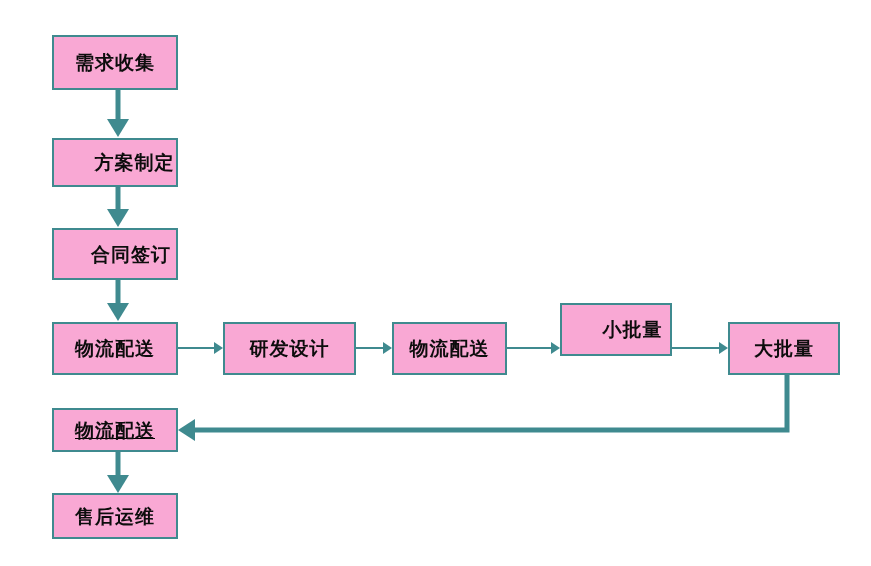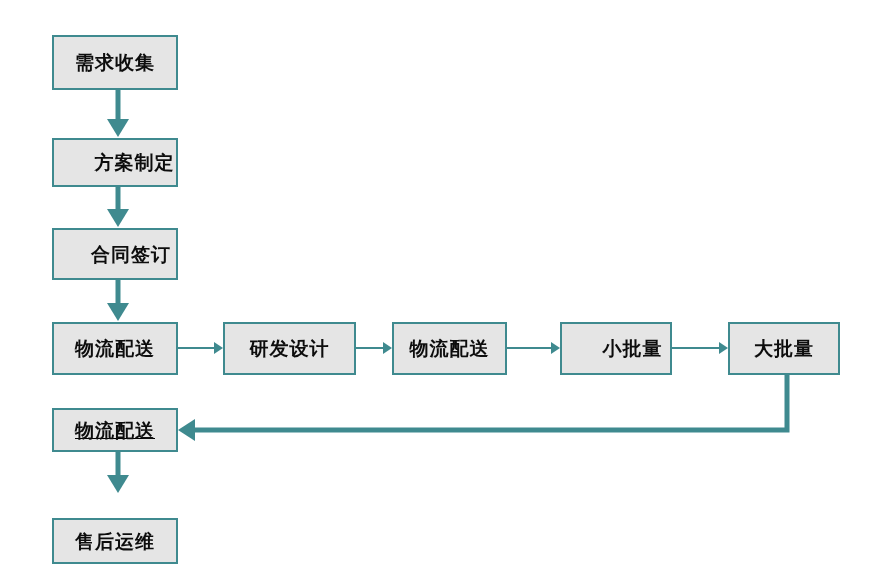--- a/index.html
+++ b/index.html
@@ -19,21 +19,21 @@
     position: absolute;
     left: 0;
     top: 0;
     width: 871px;
     height: 566px;
   }
 
   .node {
     position: absolute;
     box-sizing: border-box;
-    background: #e5e5e5;
+    background: #f9a8d4;
     border: 2px solid #3f8a8f;
     display: flex;
     align-items: center;
     justify-content: center;
     z-index: 2;
   }
   .node-label {
     font-family: "DejaVu Serif", "Liberation Serif", serif;
     font-size: 19px;
     font-weight: 600;
@@ -42,26 +42,26 @@
     line-height: 1;
     white-space: nowrap;
   }
 
   
   #node-requirements { left: 52px;  top: 35px;  width: 126px; height: 55px; }
   #node-planning     { left: 52px;  top: 138px; width: 126px; height: 49px; padding-left: 39px; }
   #node-contract     { left: 52px;  top: 228px; width: 126px; height: 52px; padding-left: 32px; }
   #node-execution    { left: 52px;  top: 322px; width: 126px; height: 53px; }
   #node-logistics    { left: 52px;  top: 408px; width: 126px; height: 44px; text-decoration: underline; }
-  #node-aftersales   { left: 52px;  top: 518px; width: 126px; height: 46px; }
+  #node-aftersales   { left: 52px;  top: 493px; width: 126px; height: 46px; }
 
   
   #node-rnd          { left: 223px; top: 322px; width: 133px; height: 53px; }
   #node-sample       { left: 392px; top: 322px; width: 115px; height: 53px; }
-  #node-smallbatch   { left: 560px; top: 322px; width: 112px; height: 53px; padding-left: 33px; }
+  #node-smallbatch   { left: 560px; top: 303px; width: 112px; height: 53px; padding-left: 33px; }
   #node-massbatch    { left: 728px; top: 322px; width: 112px; height: 53px; }
 </style>
 </head>
 <body>
 
 <svg id="flow-canvas" viewBox="0 0 871 566" xmlns="http://www.w3.org/2000/svg">
 
   <g>
     <line x1="118" y1="90" x2="118" y2="122" stroke="#3f8a8f" stroke-width="5"></line>
     <polygon points="107,119 129,119 118,137" fill="#3f8a8f"></polygon>

